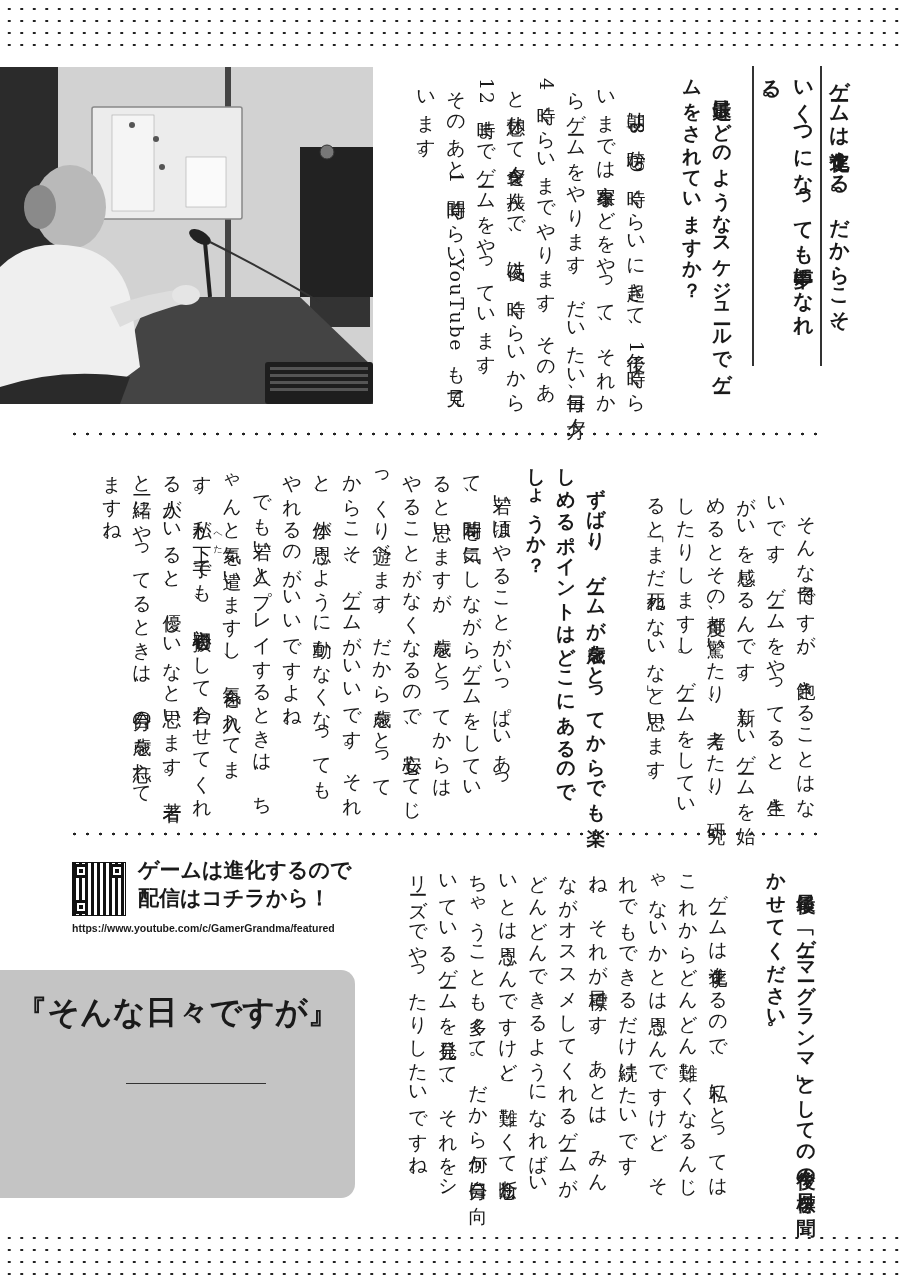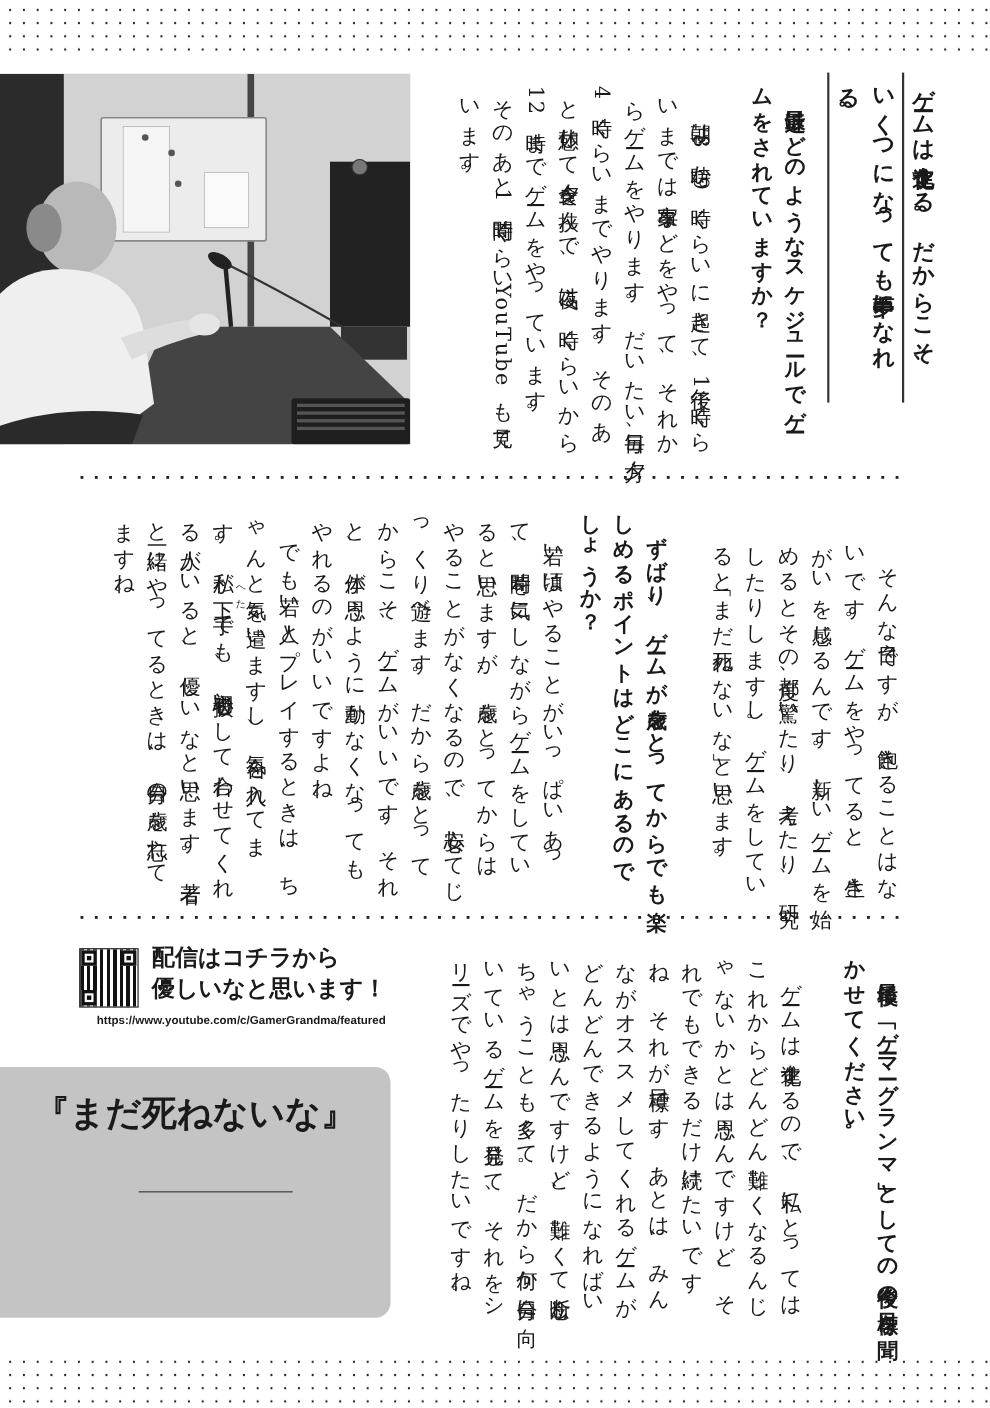--- a/index.html
+++ b/index.html
@@ -56,21 +56,21 @@
     border: 1px solid #111; box-sizing: border-box;
   }
   .qr .corner { position: absolute; width: 14px; height: 14px; border: 3px solid #111; background: #fff; box-sizing: border-box; }
   .qr .corner::after { content: ""; position: absolute; left: 2px; top: 2px; width: 4px; height: 4px; background: #111; }
   .promo-title {
     position: absolute; left: 66px; top: 0; width: 230px;
     font-family: "DejaVu Sans", "Liberation Sans", sans-serif;
     font-weight: bold; font-size: 21px; line-height: 28px; white-space: nowrap;
   }
   .promo-url {
-    position: absolute; left: 16px; top: 66px; width: 300px;
+    position: absolute; left: 0; top: 66px; width: 300px;
     font-family: "Liberation Sans", sans-serif; font-size: 10.5px; font-weight: bold; white-space: nowrap;
   }
   .card {
     position: absolute; left: 0; top: 970px; width: 355px; height: 228px;
     background: #c4c4c4; border-radius: 0 14px 14px 0;
   }
   .card-title {
     position: absolute; left: 0; width: 355px; top: 20px; text-align: center;
     font-family: "DejaVu Serif", "Liberation Serif", serif; font-weight: bold;
     font-size: 32px; line-height: 44px; color: #1a1a1a;
@@ -152,26 +152,26 @@
   <p>ゲームは進化するので、私にとってはこれからどんどん難しくなるんじゃないかとは思うんですけど、それでもできるだけ続けたいですね。それが目標です。あとは、みんながオススメしてくれるゲームがどんどんできるようになればいいとは思うんですけど、難しくて断念しちゃうことも多くて。だから何か自分に向いているゲームを発見して、それをシリーズでやったりしたいですね。</p>
 </div>
 
 <div class="promo">
   <div class="qr">
     <div class="corner" style="left:1px;top:1px;"></div>
     <div class="corner" style="right:1px;top:1px;"></div>
     <div class="corner" style="left:1px;bottom:1px;"></div>
   </div>
   <div class="promo-title">
-    <div>配信はコチラから</div>
-    <div>優しいなと思います！</div>
+    <div>ゲームは進化するので</div>
+    <div>配信はコチラから！</div>
   </div>
   <div class="promo-url">https://www.youtube.com/c/GamerGrandma/featured</div>
 </div>
 
 <div class="card">
   <div class="card-title">
-    <div>『まだ死ねないな』</div>
+    <div>『そんな日々ですが』</div>
   </div>
   <div class="card-rule"></div>
 </div>
 
 <div class="dots bottom"></div>
 
 </body></html>

